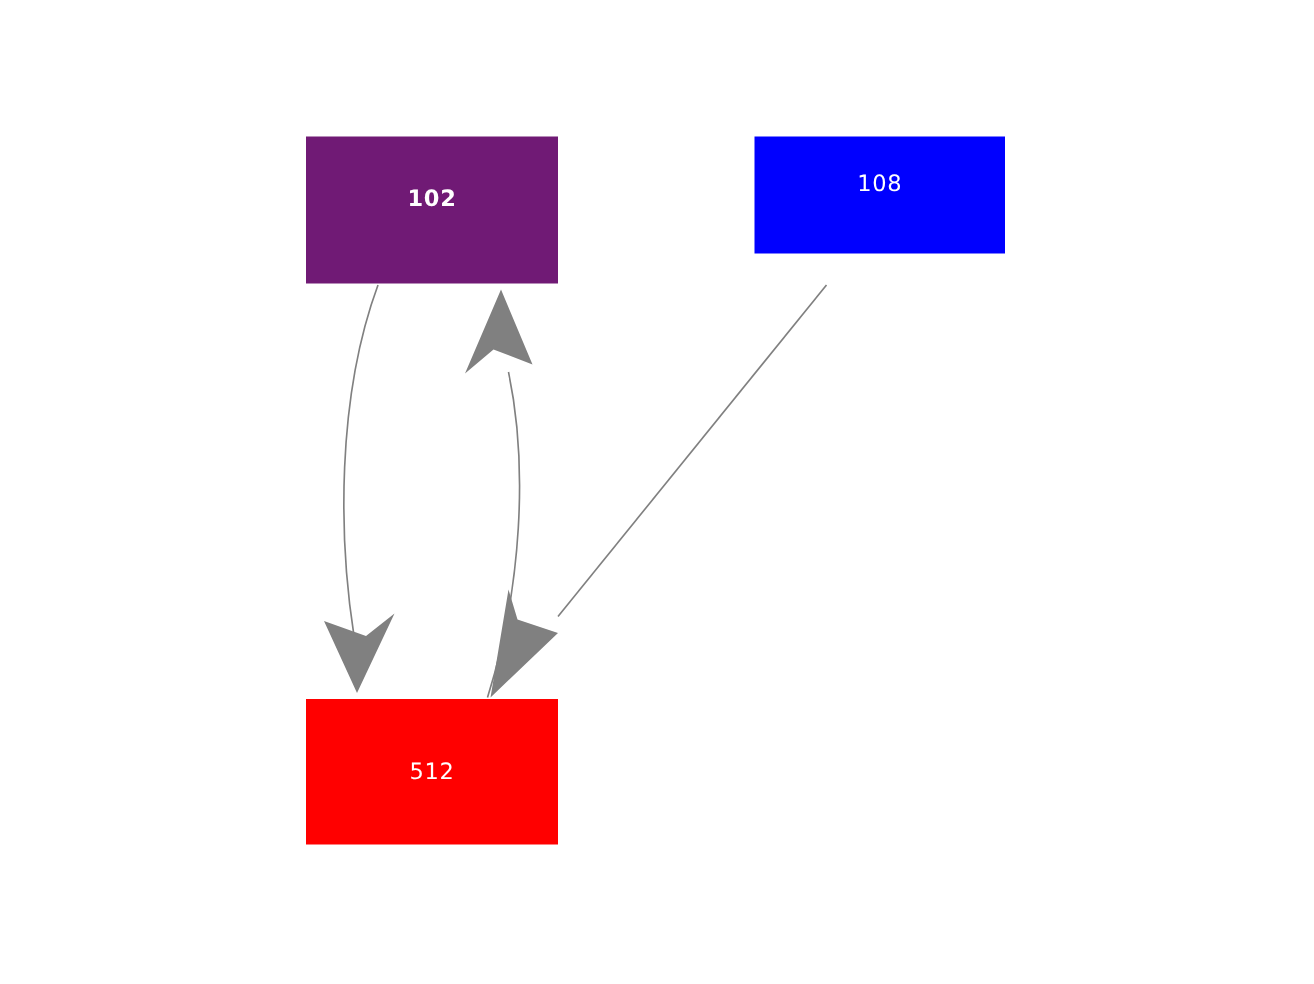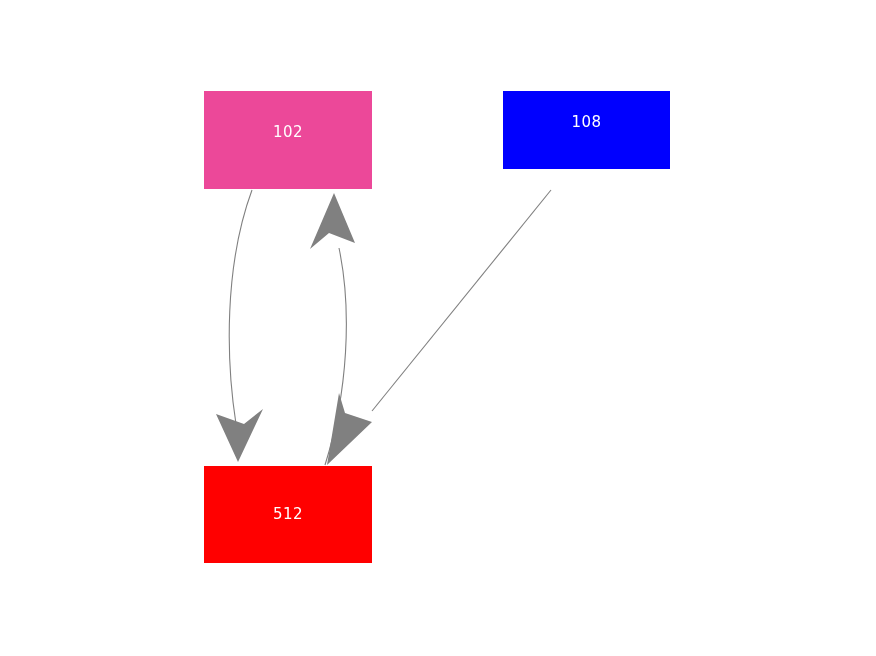--- a/index.html
+++ b/index.html
@@ -63,21 +63,21 @@
     <g>
       <path class="edge-path" d="M 325 465 C 348 392 352 310 339 248"></path>
       <polygon class="arrow-head" points="334,193 355,243 329,233 310,249"></polygon>
     </g>
     <g>
       <path class="edge-path" d="M 551 190 L 372 411"></path>
       <polygon class="arrow-head" points="327,465 372,422 345,413 339,393"></polygon>
     </g>
   </svg>
 
-  <div class="node" id="node-102" style="left: 204px; top: 91px; width: 168px; height: 98px; background: #ec4899;">
+  <div class="node" id="node-102" style="left: 204px; top: 91px; width: 168px; height: 98px; background: #701a75; font-weight: bold;">
     <span class="node-label" style="transform: translateY(-8px);">102</span>
   </div>
 
   <div class="node" id="node-108" style="left: 503px; top: 91px; width: 167px; height: 78px; background: rgb(0, 0, 255);">
     <span class="node-label" style="transform: translateY(-8px);">108</span>
   </div>
 
   <div class="node" id="node-288" style="left: 204px; top: 466px; width: 168px; height: 97px; background: rgb(255, 0, 0);">
     <span class="node-label">512</span>
   </div>

